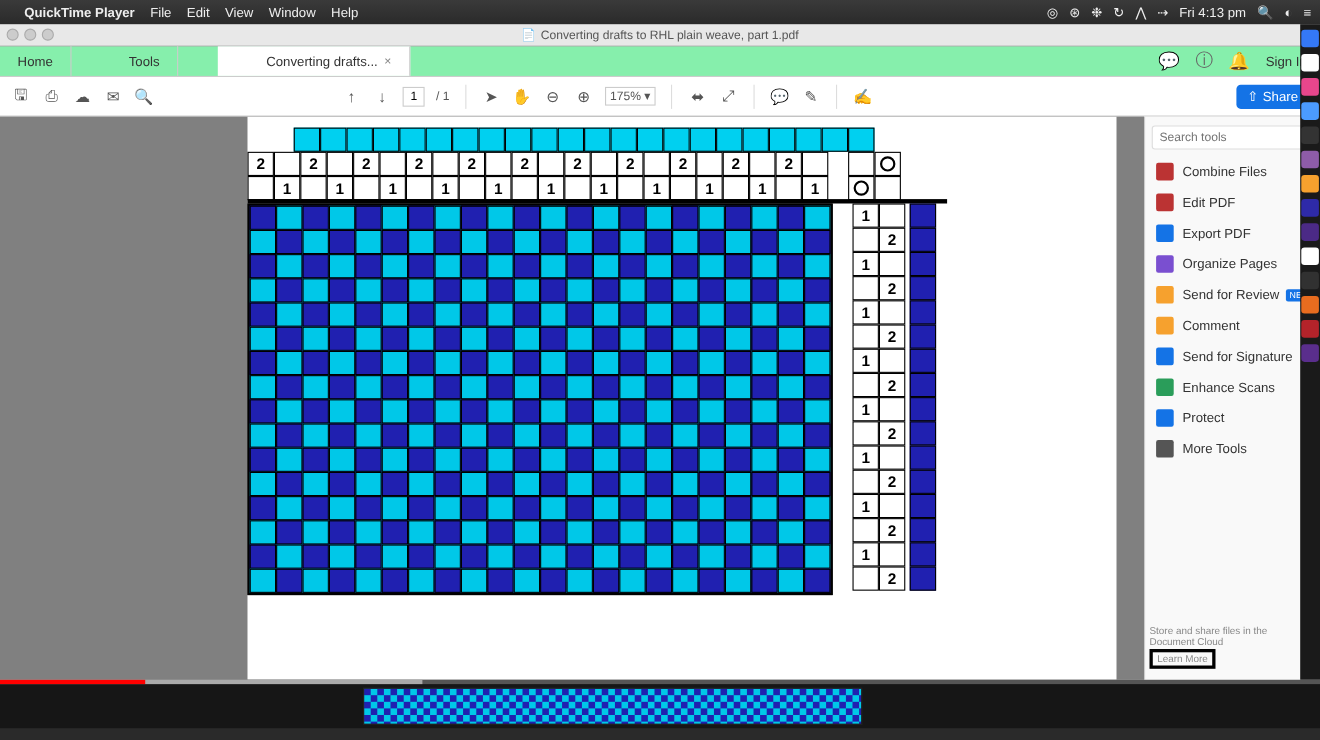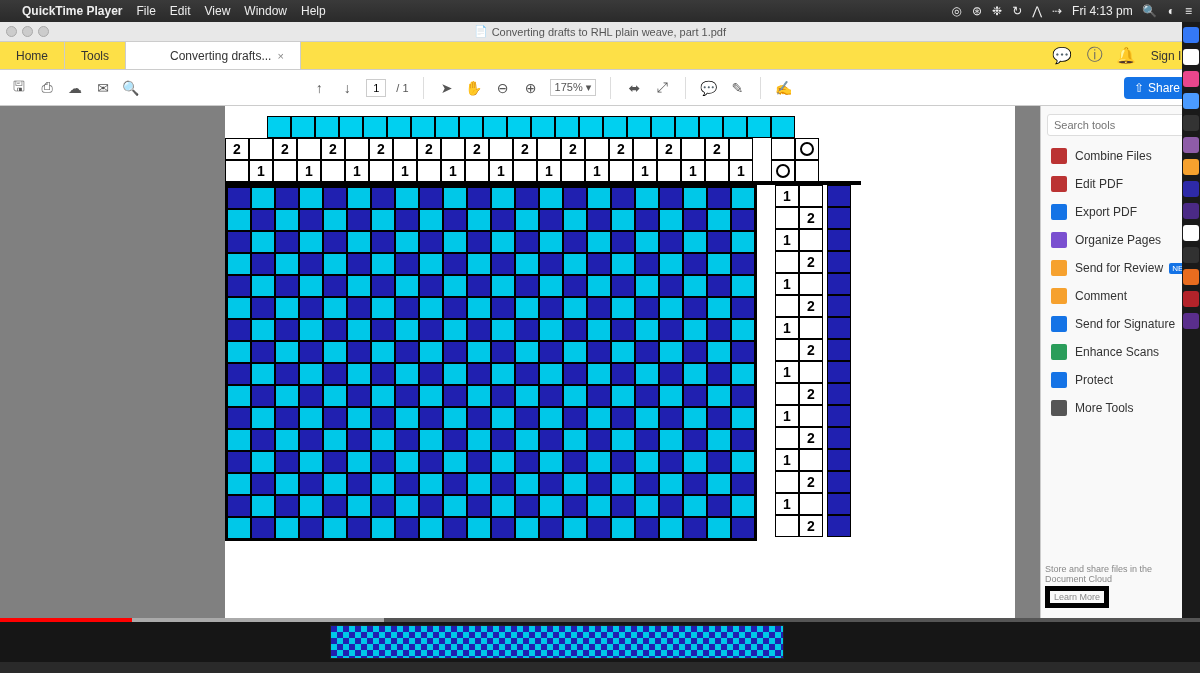--- a/index.html
+++ b/index.html
@@ -7,21 +7,21 @@
 
 .mac-menu{height:22px;background:linear-gradient(#3a3a3a,#2a2a2a);display:flex;align-items:center;color:#eee;font-size:12px;padding:0 8px;gap:14px;}
 .mac-menu .apple{font-size:13px;}
 .mac-menu .right{margin-left:auto;display:flex;gap:10px;align-items:center;}
 .mac-menu .right span{font-size:12px;}
 
 .win-title{height:20px;background:#e8e8e8;display:flex;align-items:center;justify-content:center;font-size:11px;color:#555;border-bottom:1px solid #ccc;position:relative;}
 .win-title .dots{position:absolute;left:6px;display:flex;gap:5px;}
 .win-title .dot{width:11px;height:11px;border-radius:50%;background:#ccc;border:1px solid #aaa;}
 
-.tabs{height:28px;background:#fde047;display:flex;border-bottom:1px solid #ccc;}
+.tabs{height:28px;background:#86efac;display:flex;border-bottom:1px solid #ccc;gap:36px;}
 .tab{padding:0 16px;height:100%;display:flex;align-items:center;font-size:12px;color:#333;border-right:1px solid #ccc;}
 .tab.active{background:#fff;padding-left:44px;}
 .tab .x{margin-left:6px;color:#888;font-size:11px;}
 .tabs .right-tabs{margin-left:auto;display:flex;gap:14px;align-items:center;padding-right:12px;color:#666;}
 .btn-signin{font-size:12px;color:#333;}
 
 .toolbar{height:36px;background:#fff;border-bottom:1px solid #ccc;display:flex;align-items:center;padding:0 10px;gap:10px;color:#555;}
 .toolbar .grp{display:flex;gap:10px;align-items:center;}
 .toolbar .sep{width:1px;height:22px;background:#ddd;margin:0 4px;}
 .toolbar .ic{width:18px;height:18px;display:flex;align-items:center;justify-content:center;font-size:14px;}
@@ -733,21 +733,21 @@
           <span>Protect</span>
         </div>
         <div class="tool">
           <span class="ticon" style="background: rgb(85, 85, 85); border-radius: 2px;"></span>
           <span>More Tools</span>
         </div>
       </div>
     <div class="promo">
       <div>Store and share files in the</div>
       <div>Document Cloud</div>
-      <div style="border:5px solid #000000;display:inline-block;padding:1px 4px;margin-top:2px;">Learn More</div>
+      <div style="border:3px solid #000000;display:inline-block;padding:1px 4px;margin-top:2px;">Learn More</div>
     </div>
   </div>
 </div>
 
 <div class="dock">
   <div class="dic" style="background:#3478f6"></div>
   <div class="dic" style="background:#fff"></div>
   <div class="dic" style="background:#e8468c"></div>
   <div class="dic" style="background:#4b9bff"></div>
   <div class="dic" style="background:#333"></div>

